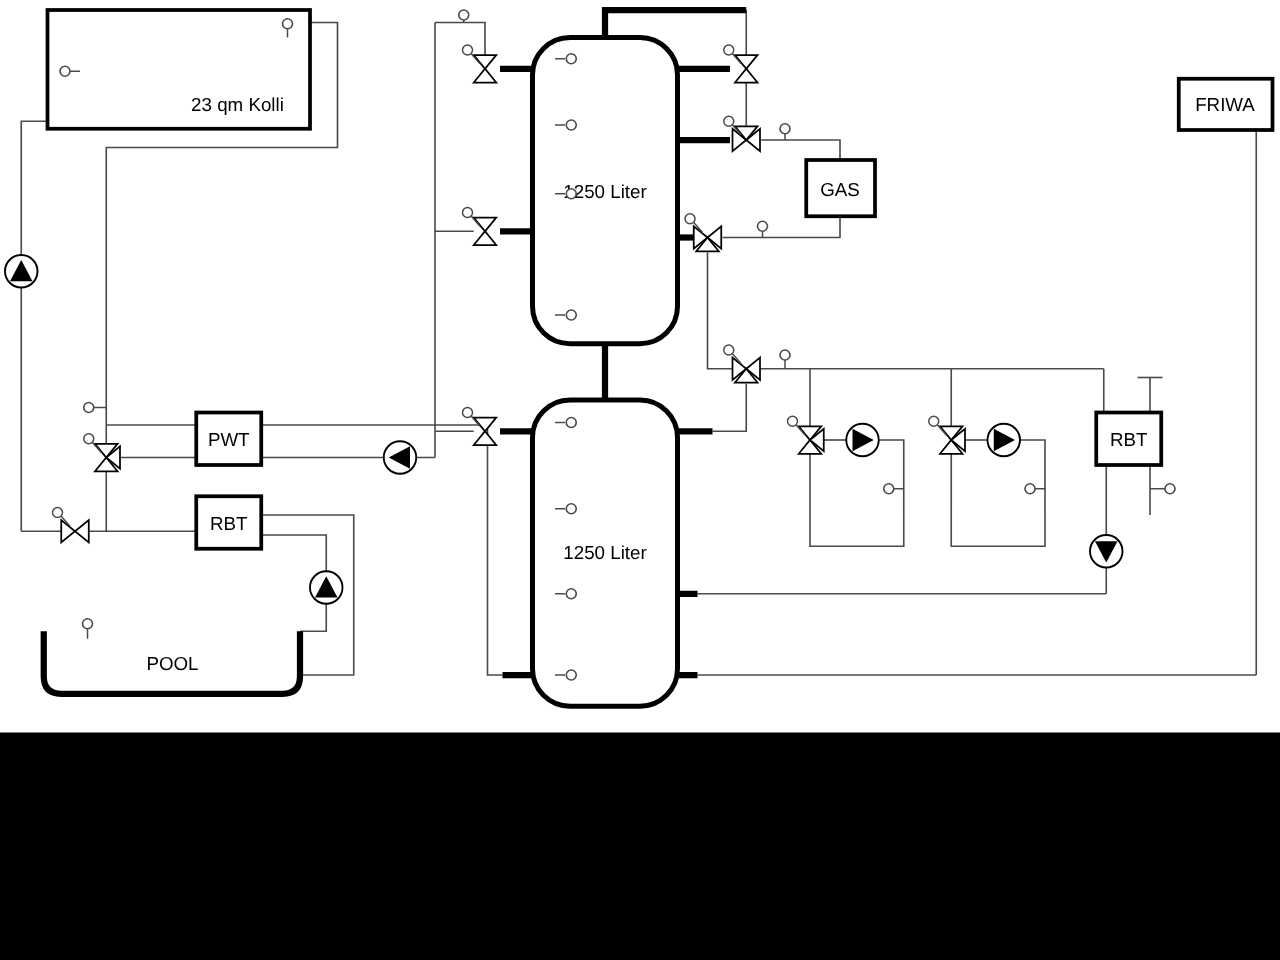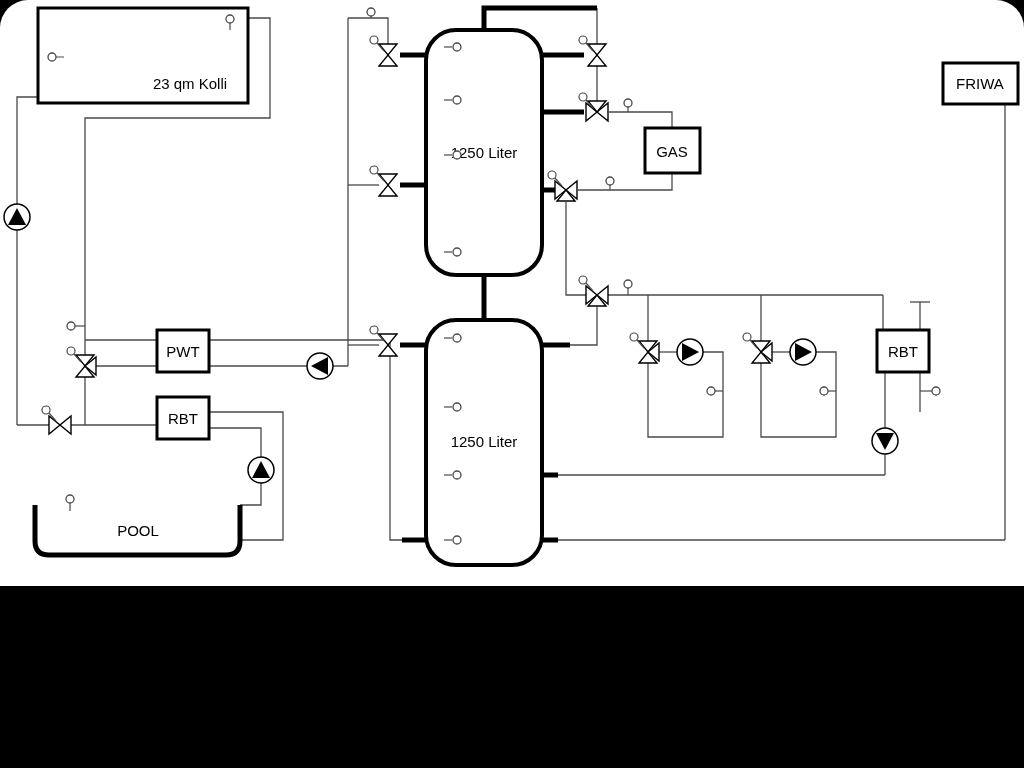--- a/index.html
+++ b/index.html
@@ -1,16 +1,16 @@
 <!DOCTYPE html>
 <html><head>
 <meta charset="utf-8">
 <style>
   html,body{margin:0;padding:0;background:#000;}
-  .stage{position:relative;width:1024px;height:768px;background:#000;overflow:hidden;border-radius:28px;}
+  .stage{position:relative;width:1024px;height:768px;background:#000;overflow:hidden;}
   .diagram-area{position:absolute;left:0;top:0;width:1024px;height:586px;background:#fff;}
   svg{display:block;}
   svg text{font-family:"Liberation Sans","DejaVu Sans",sans-serif;font-size:15px;fill:#000;}
 </style>
 </head>
 <body>
 
 <div class="stage">
   <div class="diagram-area">
     <svg width="1024" height="586" viewBox="0 0 1024 586">

